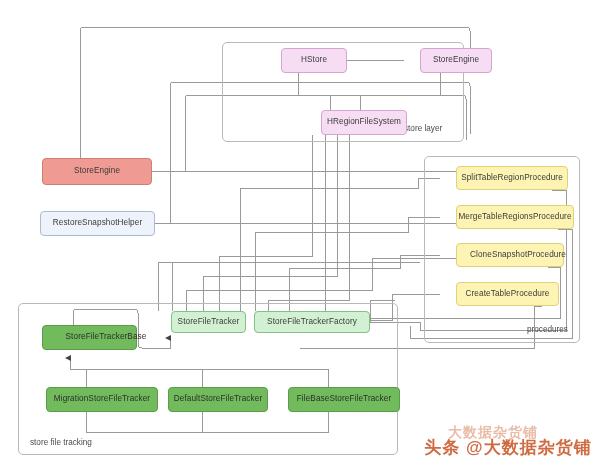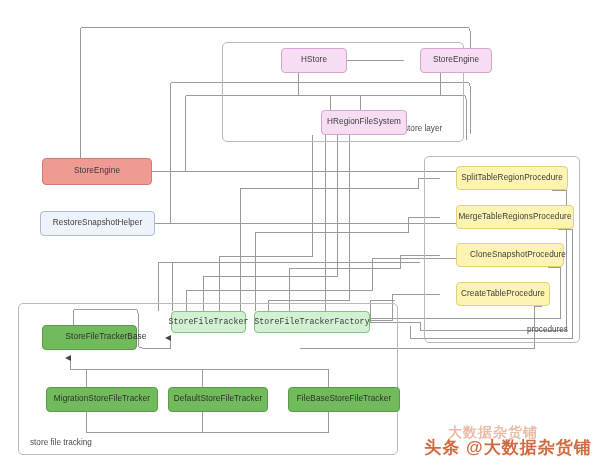--- a/index.html
+++ b/index.html
@@ -11,21 +11,21 @@
         font-size:8.2px;letter-spacing:.1px;color:#3a3a3a;text-align:center;
         white-space:nowrap;line-height:1;margin-left:16px;}
   .grp{position:absolute;box-sizing:border-box;border:1px solid #b9b9b9;
        border-radius:5px;background:transparent;}
   .grplabel{position:absolute;font-size:8.2px;color:#4a4a4a;white-space:nowrap;}
   .n-pink  {background:#f6ddf4;border-color:#d3a6d0;}
   .n-red   {background:#ef9a93;border-color:#d07d76;}
   .n-blue  {background:#eef3fb;border-color:#a9bcd4;}
   .n-yellow{background:#fdf4b4;border-color:#dfd17a;text-align:right;}
   .n-green {background:#72bb5c;border-color:#5c9b49;color:#2e2e2e;}
-  .n-lgreen{background:#d2f0d2;border-color:#84c184;font-family:Liberation Mono, monospace;}
+  .n-lgreen{background:#d2f0d2;border-color:#84c184;}
   #wm{position:absolute;left:418px;top:424px;width:180px;height:46px;
       display:flex;align-items:center;justify-content:center;
       font-size:17px;font-weight:bold;color:#c2410c;opacity:.78;
       white-space:nowrap;letter-spacing:1px;}
   #wm .wm-top{position:absolute;top:0px;left:30px;font-size:14px;opacity:.45;}
 </style>
 </head>
 <body>
 
 <div id="stage">
@@ -105,21 +105,21 @@
   <div class="node n-red" style="left:26px;top:158px;width:110px;height:27px;">StoreEngine</div>
 
   <div class="node n-blue" style="left:24px;top:211px;width:115px;height:25px;">RestoreSnapshotHelper</div>
 
   <div class="node n-yellow" style="left:440px;top:166px;width:112px;height:24px;">SplitTableRegionProcedure</div>
 
   <div class="node n-yellow" style="left:440px;top:205px;width:118px;height:24px;">MergeTableRegionsProcedure</div>
 
   <div class="node n-yellow" style="left:440px;top:243px;width:108px;height:24px;padding-left:16px;">CloneSnapshotProcedure</div>
 
-  <div class="node n-yellow" style="left:440px;top:282px;width:94px;height:24px;">CreateTableProcedure</div>
+  <div class="node n-yellow" style="left:440px;top:282px;width:103px;height:24px;">CreateTableProcedure</div>
 
   <div class="node n-lgreen" style="left:155px;top:311px;width:75px;height:22px;">StoreFileTracker</div>
 
   <div class="node n-lgreen" style="left:238px;top:311px;width:116px;height:22px;">StoreFileTrackerFactory</div>
 
   <div class="node n-green" style="left:26px;top:325px;width:95px;height:25px;padding-left:33px;">StoreFileTrackerBase</div>
 
   <div class="node n-green" style="left:30px;top:387px;width:112px;height:25px;">MigrationStoreFileTracker</div>
 
   <div class="node n-green" style="left:152px;top:387px;width:100px;height:25px;">DefaultStoreFileTracker</div>

